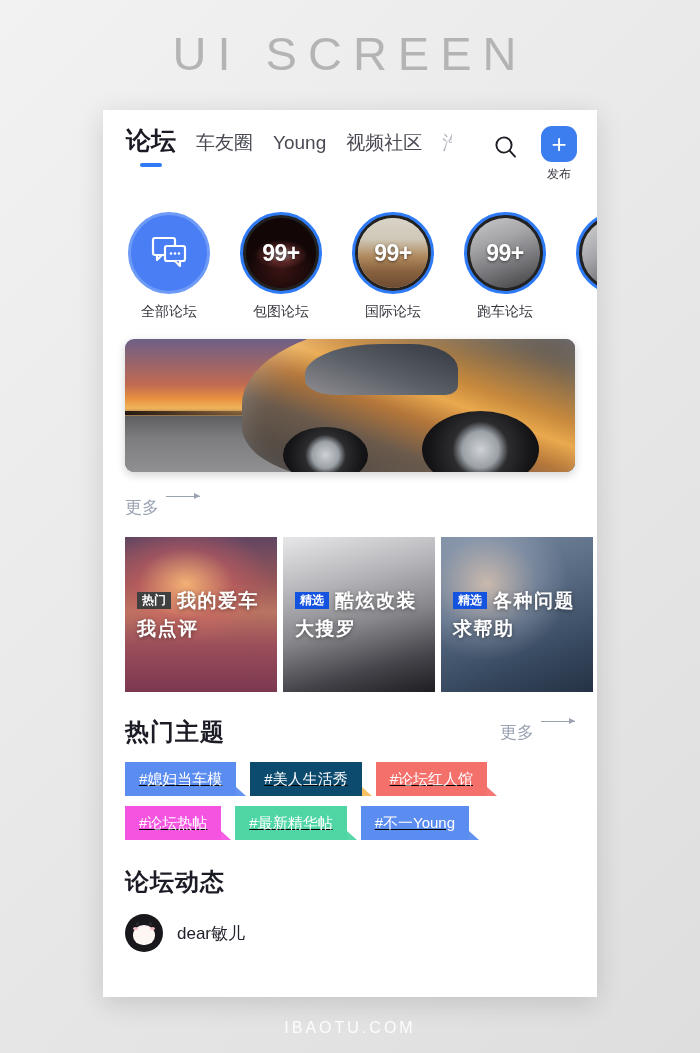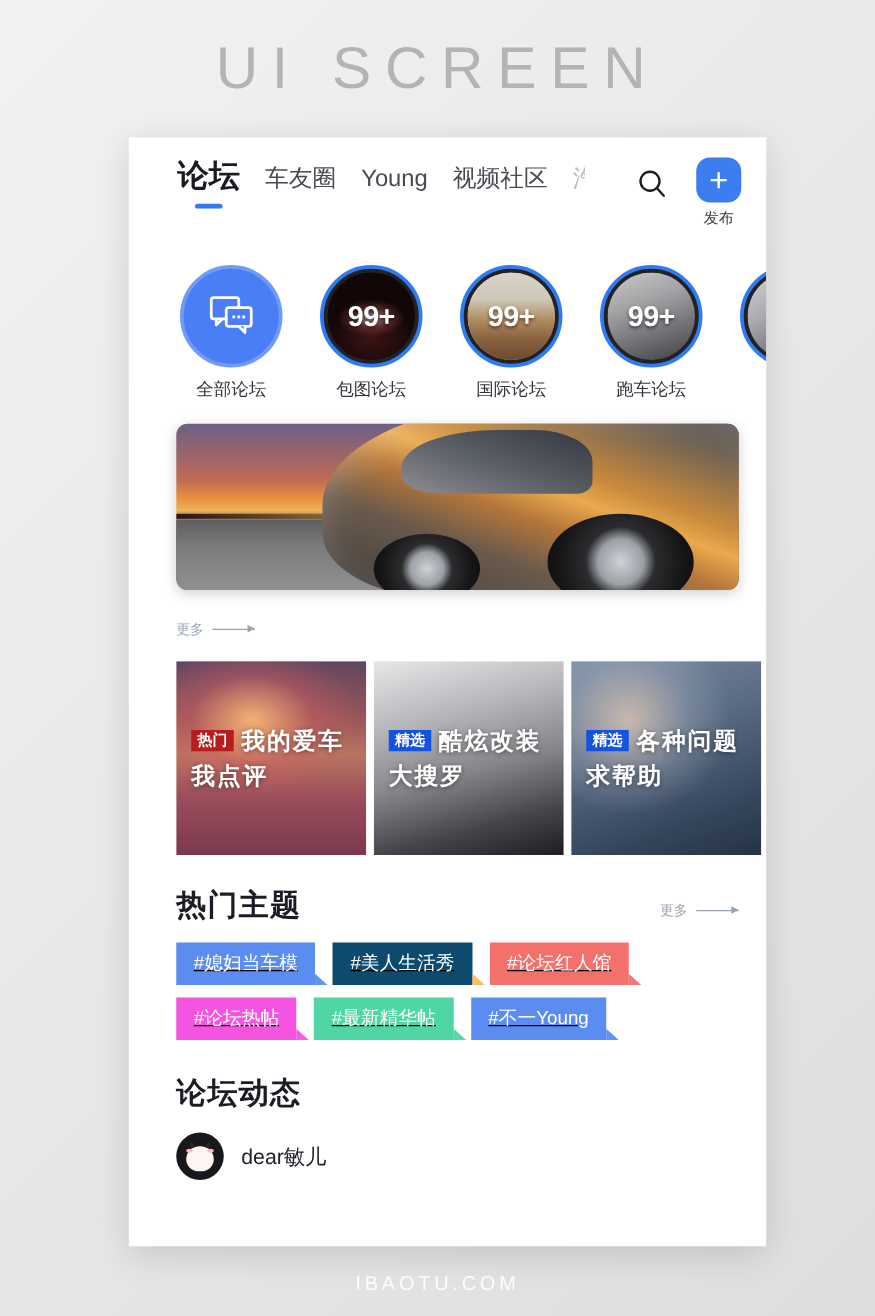--- a/index.html
+++ b/index.html
@@ -43,21 +43,20 @@
   
   .phone {
     position: absolute;
     left: 103px;
     top: 110px;
     width: 494px;
     height: 887px;
     background: #ffffff;
     overflow: hidden;
     box-shadow: 0 6px 26px rgba(0,0,0,.14);
-    padding-left: 16px;
   }
 
   
   .topnav {
     height: 78px;
     display: flex;
     align-items: flex-start;
     padding: 14px 0 0 0;
     position: relative;
   }
@@ -263,24 +262,23 @@
     padding: 24px 22px 14px 22px;
   }
   .section-title {
     font-size: 24px;
     font-weight: bold;
     color: #1c1c26;
     letter-spacing: 1px;
   }
   .more {
     display: flex;
-    align-items: center;
     gap: 7px;
     color: #9aa3b2;
-    font-size: 11px;
+    font-size: 17px;
     padding-bottom: 4px;
   }
   .more .arrow {
     display: inline-block;
     width: 34px;
     height: 1px;
     background: #9aa3b2;
     position: relative;
   }
   .more .arrow::after {
@@ -335,21 +333,21 @@
     margin: 1px 0;
   }
   .chip {
     font-size: 12px;
     color: #fff;
     padding: 2px 5px 3px 5px;
     line-height: 1;
     font-weight: bold;
     white-space: nowrap;
   }
-  .chip.hot { background: #b91c1c; }
+  .chip.hot { background: #404040; }
   .chip.pick { background: #1452e0; }
   .album-text {
     font-size: 19px;
     color: #ffffff;
     font-weight: bold;
     letter-spacing: 1.5px;
     text-shadow: 0 1px 4px rgba(0,0,0,.45);
     white-space: nowrap;
   }
 

